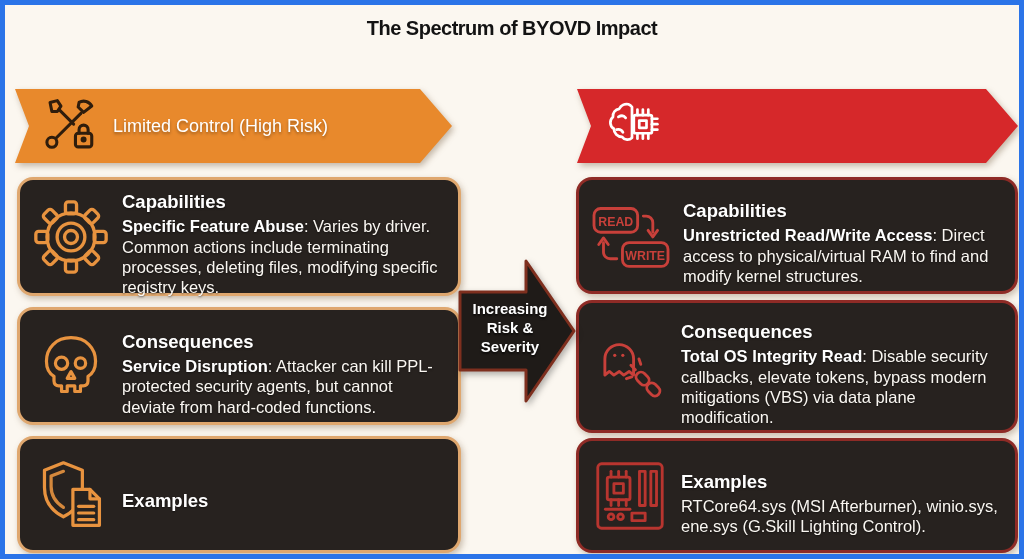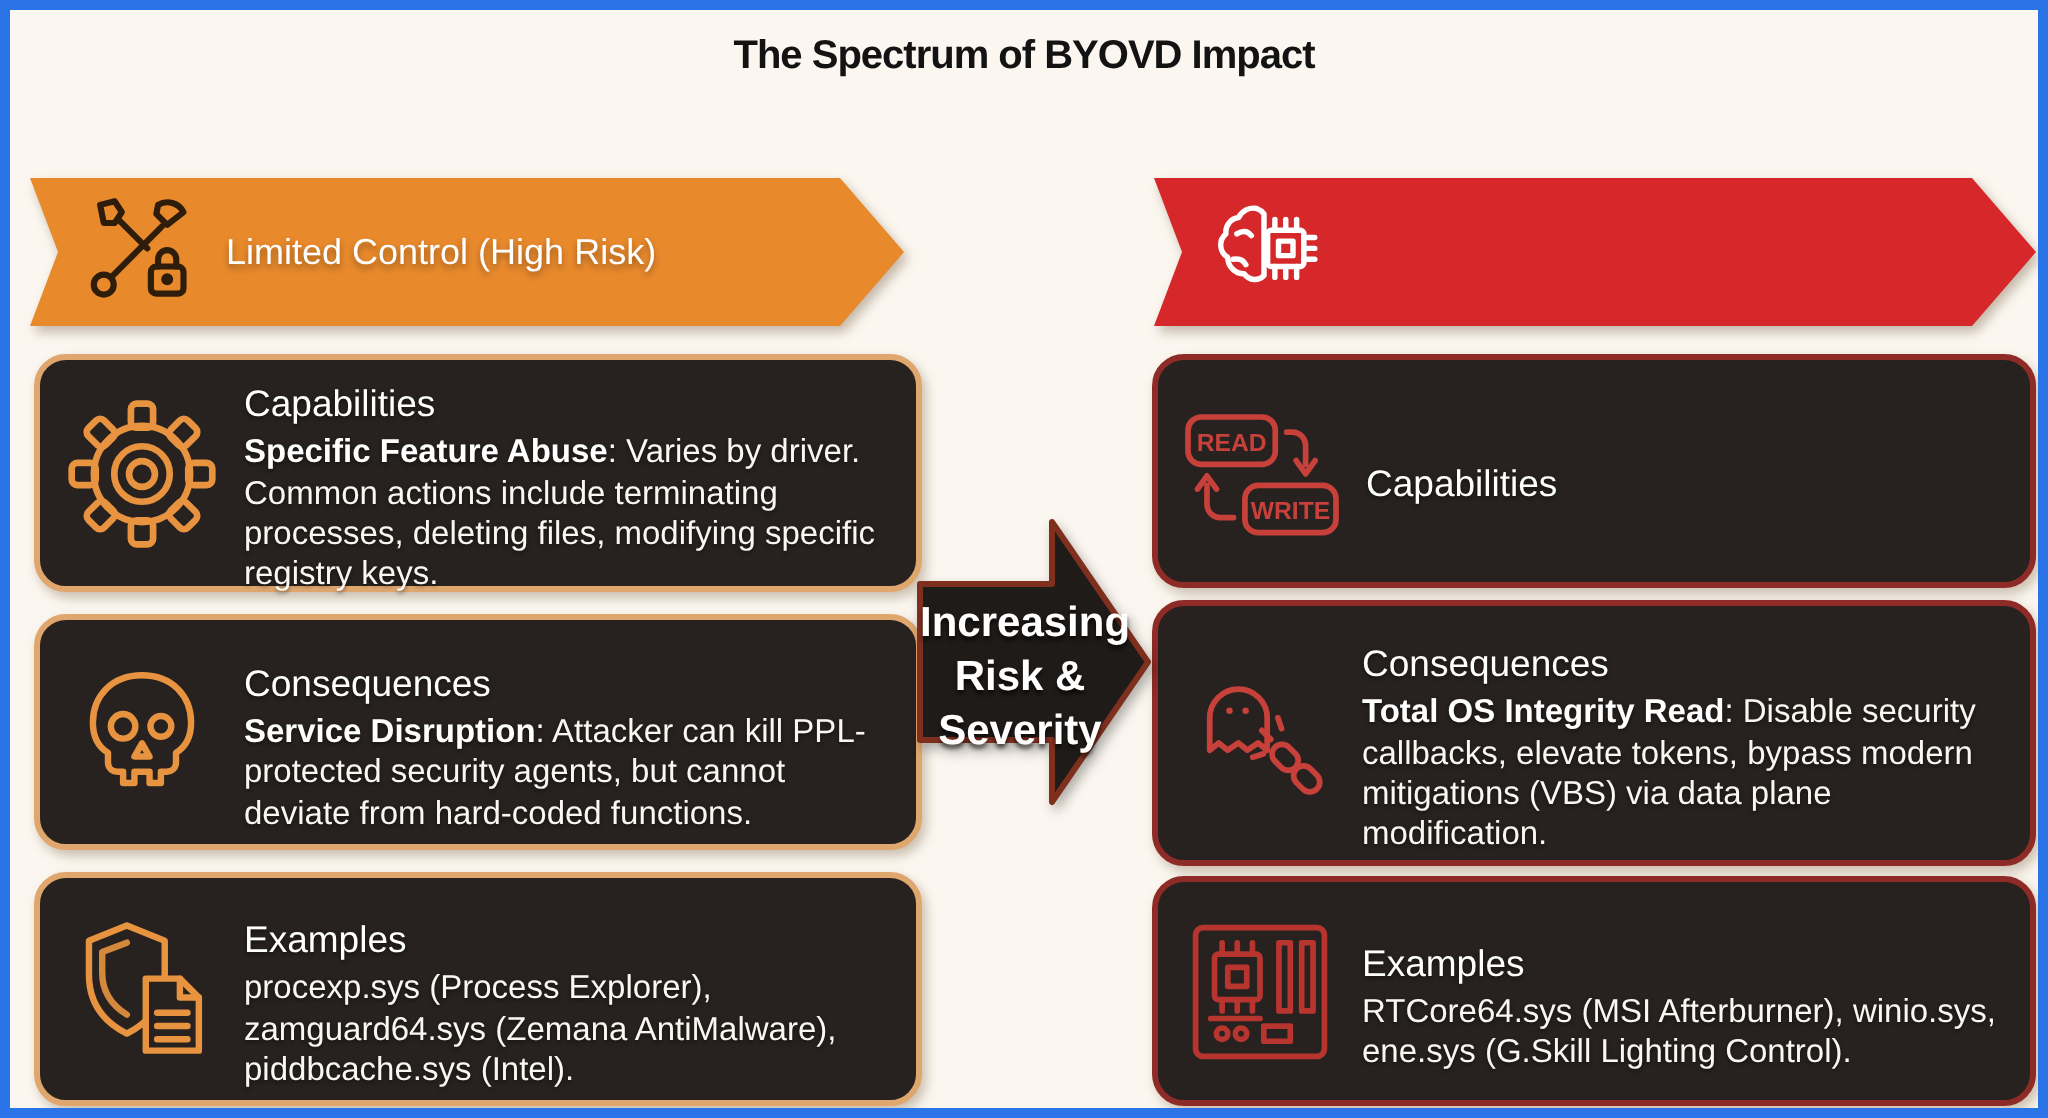--- a/index.html
+++ b/index.html
@@ -39,34 +39,34 @@
   .card.right{left:571px;width:442px;border:3px solid #8E2B26;}
   .card.l1{top:172px;height:119px;}
   .card.l2{top:302px;height:118px;}
   .card.l3{top:431px;height:117px;}
   .card.r1{top:172px;height:117px;}
   .card.r2{top:295px;height:133px;}
   .card.r3{top:433px;height:115px;}
   .icon-box{flex:0 0 78px;display:flex;align-items:center;justify-content:center;}
   .card-text{flex:1;min-width:0;}
   .card-heading{
-    font-size:18.5px;font-weight:normal;color:#ffffff;margin:16px 0 3px 0;
+    font-size:18.5px;font-weight:bold;color:#ffffff;margin:16px 0 3px 0;
     text-shadow:0 1px 2px rgba(0,0,0,.5);
   }
   .card-body{
     margin:0;font-size:16.5px;line-height:1.24;color:#FAF7F2;
     text-shadow:0 1px 2px rgba(0,0,0,.5);
   }
   .card-body b{color:#ffffff;}
   
   .arrow-wrap{position:absolute;left:453px;top:252px;width:120px;height:148px;filter:drop-shadow(2px 3px 3px rgba(0,0,0,.3));}
   .arrow-wrap svg{display:block;}
   .arrow-label{
     position:absolute;left:2px;top:42px;width:100px;text-align:center;
-    font-size:21px;font-weight:bold;color:#ffffff;line-height:1.28;
+    font-size:15px;font-weight:bold;color:#ffffff;line-height:1.28;
     text-shadow:0 2px 2px rgba(0,0,0,.65);
   }
   svg.stroke-ic{fill:none;stroke-linecap:round;stroke-linejoin:round;}
 </style>
 </head>
 <body>
 
 <div class="stage">
 
   <h1 class="title">The Spectrum of BYOVD Impact</h1>
@@ -172,39 +172,39 @@
         <path d="M30,13 L17,18 v11 c0,10 5,17 13,22" opacity="0.9"></path>
         <path d="M40,32 h18 l10,10 v28 h-28 z" fill="#27221F"></path>
         <path d="M58,32 v10 h10"></path>
         <line x1="46" y1="50" x2="62" y2="50"></line>
         <line x1="46" y1="57" x2="62" y2="57"></line>
         <line x1="46" y1="64" x2="62" y2="64"></line>
       </svg>
     </span>
     <div class="card-text">
       <div class="card-heading">Examples</div>
-      <p class="card-body"><b></b><span>procexp.sys (Process Explorer), zamguard64.sys (Zemana AntiMalware), piddbcache.sys (Intel).</span></p>
     </div>
   </section>
 
   <section class="card right r1">
     <span class="icon-box">
       <svg class="stroke-ic" width="80" height="74" viewBox="0 0 84 78" stroke="#C8403A" stroke-width="3">
         <rect x="3" y="10" width="46" height="25" rx="7"></rect>
         <text x="26" y="28" text-anchor="middle" font-size="13" font-weight="bold" fill="#C8403A" stroke="none" font-family="Liberation Sans, sans-serif">READ</text>
         <rect x="33" y="46" width="48" height="25" rx="7"></rect>
         <text x="57" y="64" text-anchor="middle" font-size="13" font-weight="bold" fill="#C8403A" stroke="none" font-family="Liberation Sans, sans-serif">WRITE</text>
         <path d="M55,18 h3 a7,7 0 0 1 7,7 v10"></path>
         <polyline points="60,33 65,40 70,33"></polyline>
         <path d="M27,63 h-7 a7,7 0 0 1 -7,-7 v-10"></path>
         <polyline points="8,48 13,41 18,48"></polyline>
       </svg>
     </span>
     <div class="card-text">
       <div class="card-heading">Capabilities</div>
+      <p class="card-body"><b>Unrestricted Read/Write Access</b><span>: Direct access to physical/virtual RAM to find and modify kernel structures.</span></p>
     </div>
   </section>
 
   <section class="card right r2">
     <span class="icon-box">
       <svg class="stroke-ic" width="72" height="70" viewBox="0 0 80 78" stroke="#C8403A" stroke-width="3.2">
         <path d="M12,30 a16,16 0 0 1 32,0 v18 l-5,-4 -6,4 -5,-4 -6,4 -5,-4 -5,4 Z"></path>
         <circle cx="23" cy="26" r="1.8" fill="#C8403A" stroke="none"></circle>
         <circle cx="32" cy="26" r="1.8" fill="#C8403A" stroke="none"></circle>
         <line x1="46" y1="42" x2="41" y2="37"></line>

